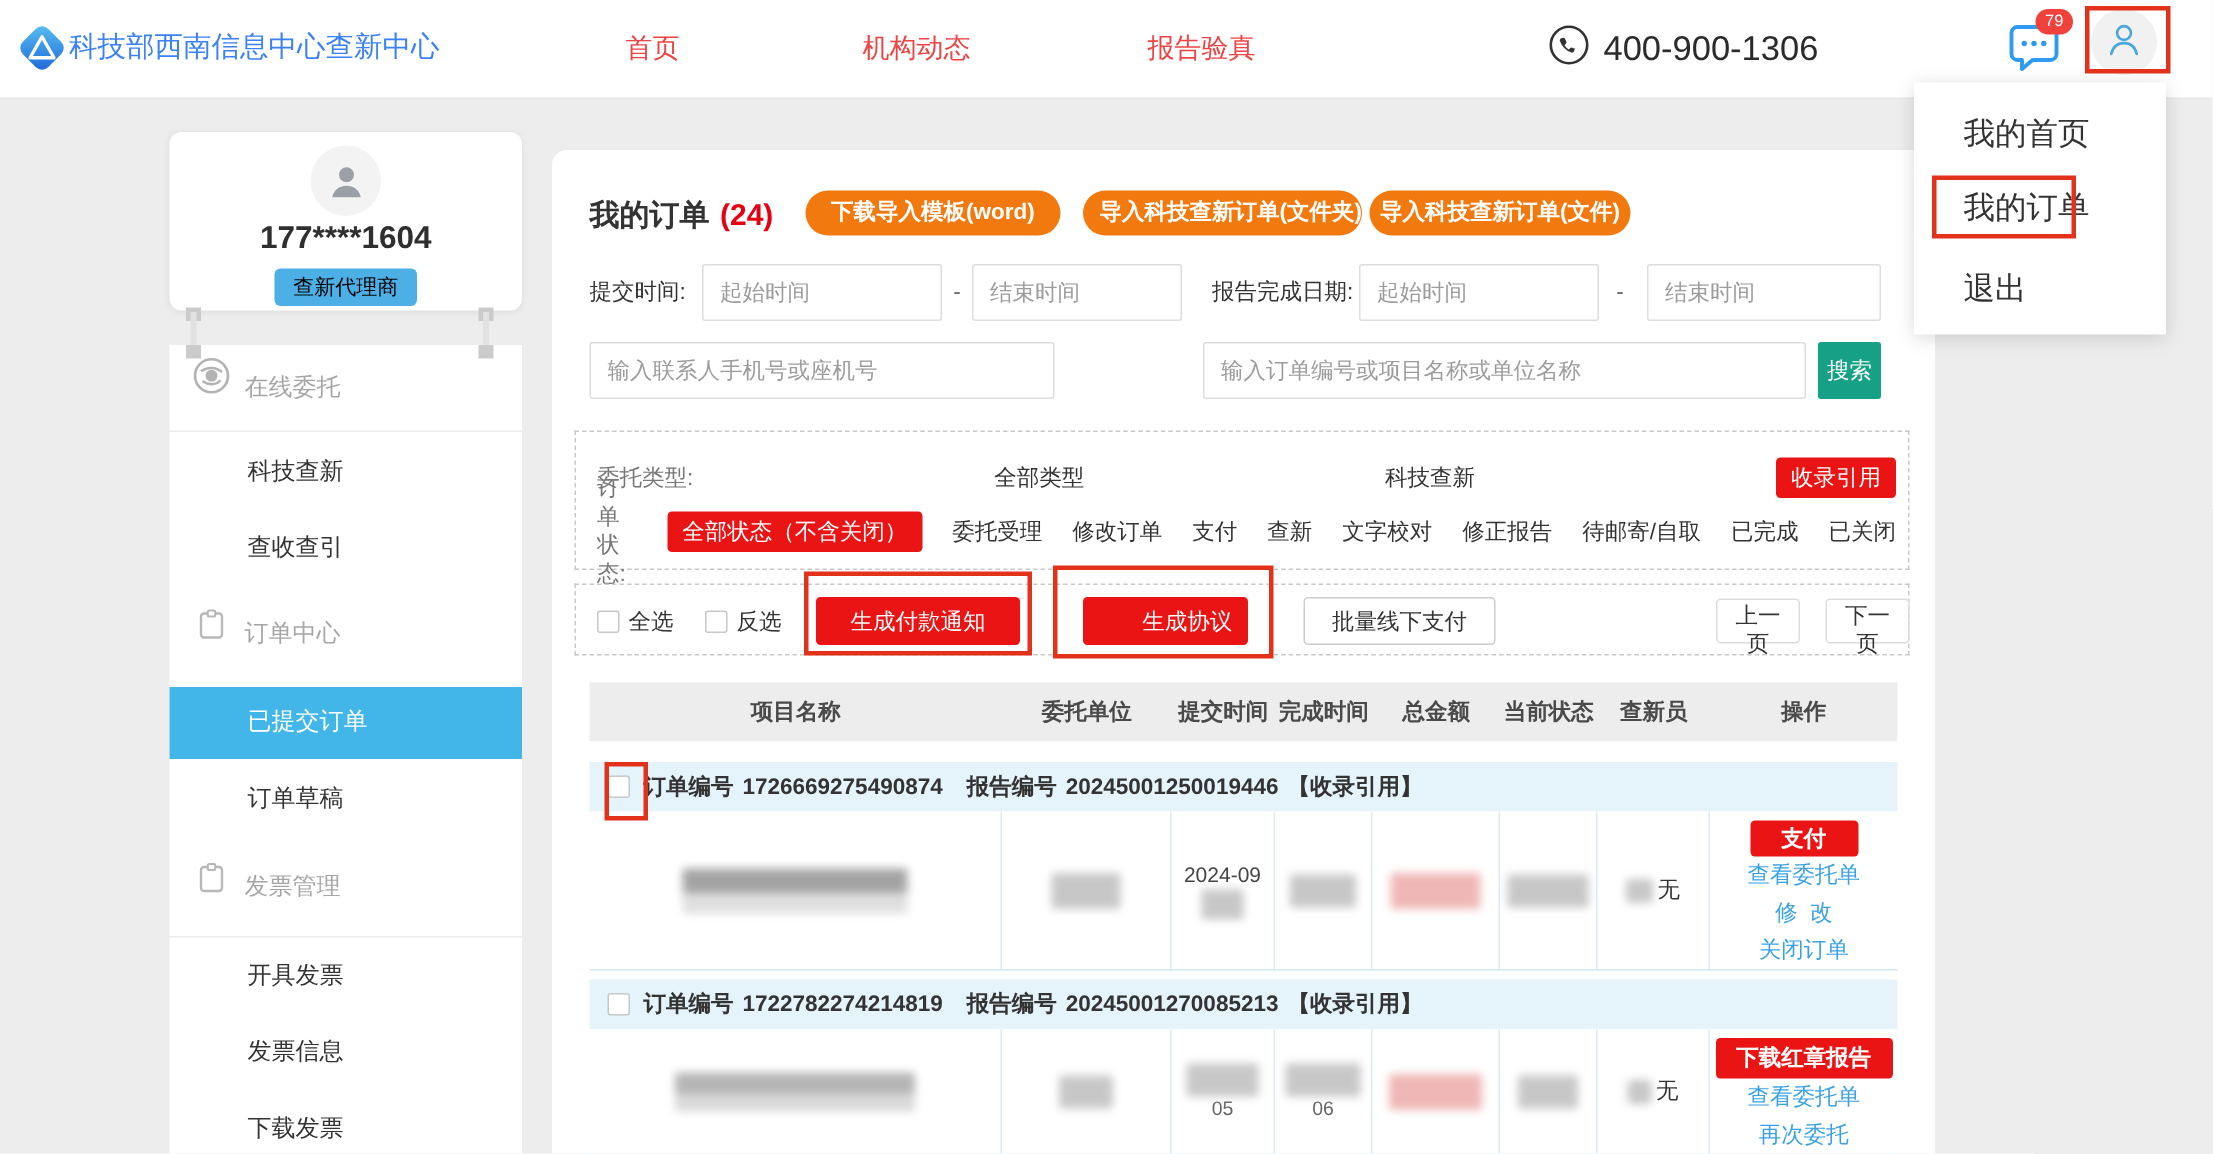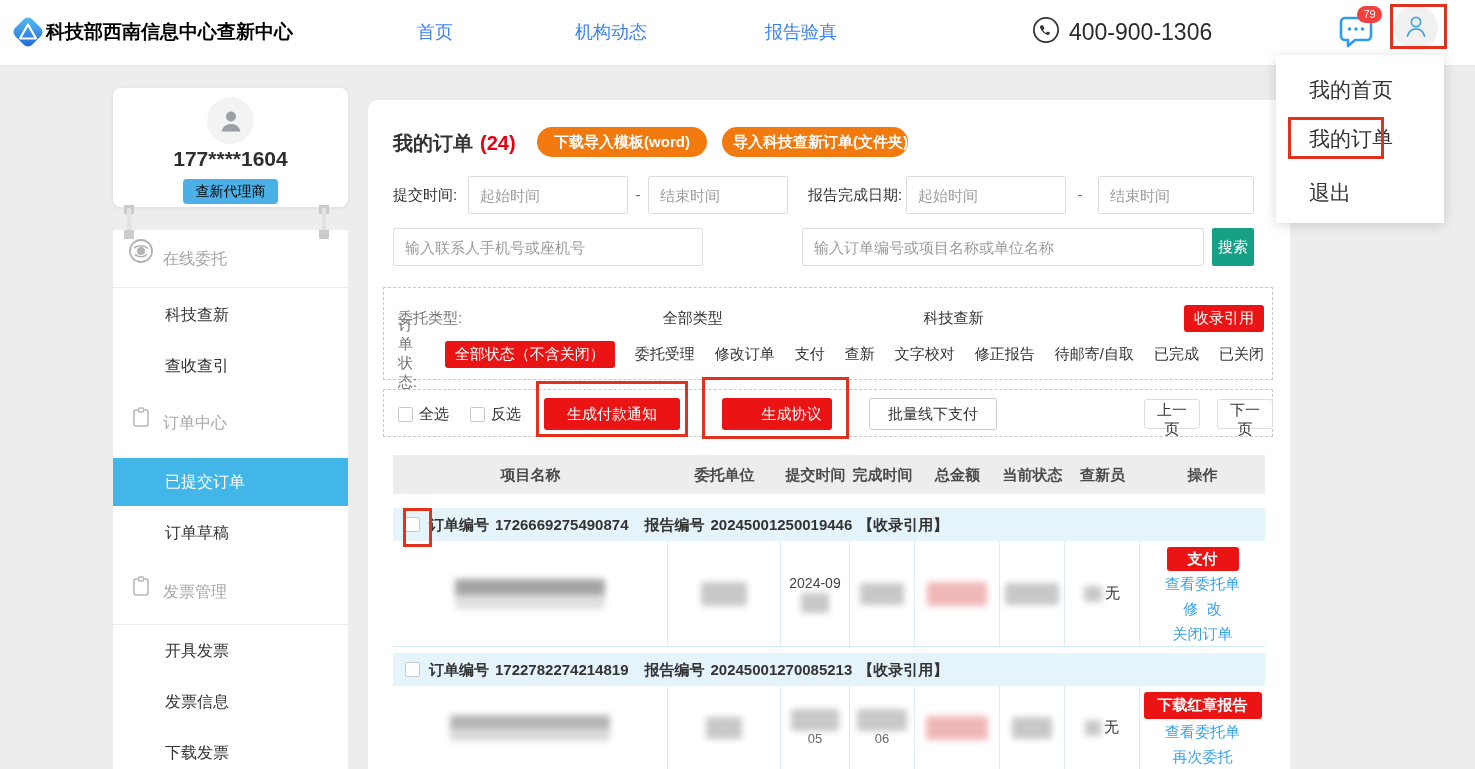--- a/index.html
+++ b/index.html
@@ -5,23 +5,23 @@
   html,body{margin:0;padding:0;}
   body{width:1475px;height:769px;overflow:hidden;background:#ededed;
        font-family:"Liberation Sans","DejaVu Sans",sans-serif;color:#333;}
   .page{position:relative;width:1475px;height:769px;}
 
   
   .header{position:absolute;left:0;top:0;width:1475px;height:65px;background:#fff;
           border-bottom:1px solid #e7e7e7;z-index:10;}
   .logo{position:absolute;left:8px;top:12px;width:40px;height:40px;}
   .brand-name{position:absolute;left:46px;top:0;height:80px;line-height:64px;
-              font-size:19px;color:#000000;font-weight:bold;}
+              font-size:19px;color:#3b82f6;}
   .nav-item{position:absolute;top:0;height:64px;line-height:64px;font-size:18px;
-            color:#3b82f6;text-align:center;cursor:pointer;}
+            color:#ef4444;text-align:center;cursor:pointer;}
   .nav-1{left:405px;width:60px;}
   .nav-2{left:568px;width:86px;}
   .nav-3{left:758px;width:86px;}
   .phone-wrap{position:absolute;left:1032px;top:0;height:64px;display:flex;
               align-items:center;gap:9px;}
   .phone-num{font-size:23px;color:#2b2b2b;}
   .chat-wrap{position:absolute;left:1336px;top:11px;width:42px;height:42px;cursor:pointer;}
   .chat-badge{position:absolute;left:21px;top:-5px;min-width:25px;height:17px;
               background:#f0413c;color:#fff;font-size:11px;line-height:17px;text-align:center;
               border-radius:9px;padding:0 2px;box-sizing:border-box;}
@@ -287,20 +287,21 @@
     </div>
   </div>
 
   <div class="panel">
 
     <div class="page-title">
       <span>我的订单</span><span class="page-count">(24)</span>
     </div>
     <button class="orange-btn ob-1">下载导入模板(word)</button>
     <button class="orange-btn ob-2">导入科技查新订单(文件夹)</button>
+    <button class="orange-btn ob-3">导入科技查新订单(文件)</button>
 
     <span class="f-label row-a" style="left:25px;">提交时间:</span>
     <input class="f-input row-a" style="left: 100px; width: 160px;" placeholder="起始时间">
     <span class="f-dash row-a" style="left:264px;width:12px;">-</span>
     <input class="f-input row-a" style="left: 280px; width: 140px;" placeholder="结束时间">
     <span class="f-label row-a" style="left:440px;">报告完成日期:</span>
     <input class="f-input row-a" style="left: 538px; width: 160px;" placeholder="起始时间">
     <span class="f-dash row-a" style="left:706px;width:12px;">-</span>
     <input class="f-input row-a" style="left: 730px; width: 156px;" placeholder="结束时间">
 

